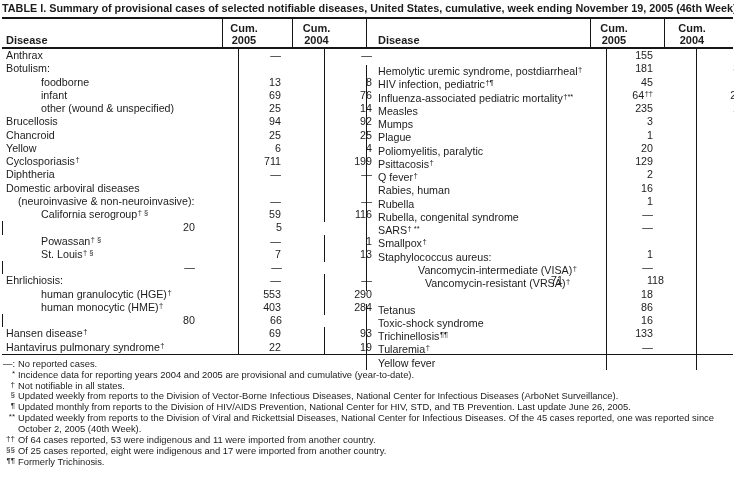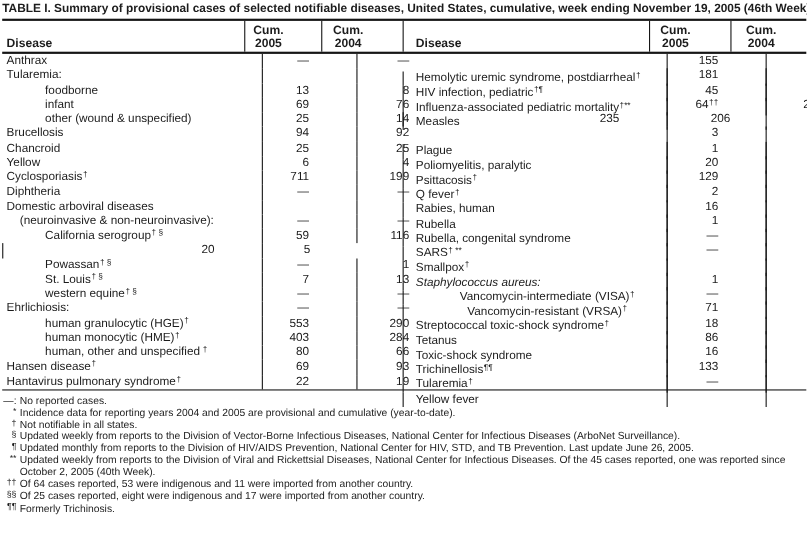--- a/index.html
+++ b/index.html
@@ -30,21 +30,21 @@
   .right .disease,.right .disease-h{border-left:1px solid #161616;}
   .right .disease{padding-left:11px;margin-top:16px;}
   .c05,.c04{border-left:1px solid #161616;text-align:right;}
   .left .c05{padding-right:27px;}
   .left .c04{padding-right:26px;}
   .right .c05{padding-right:27px;}
   .right .c04{padding-right:16px;}
   .ind1{padding-left:16px;}
   .left .ind2{padding-left:39px;}
   .right .ind2{padding-left:38px;text-align:center;}
-  .italic{font-style:italic;}
+  .italic{}
   .sup{font-size:7.5px;position:relative;top:-3px;margin-left:0.5px;letter-spacing:0;}
   .footnotes{margin-top:4px;font-size:9.4px;line-height:10.9px;color:#1c1c1c;}
   .fn{position:relative;padding-left:16px;}
   .fn-marker{position:absolute;left:0;top:0;width:13px;text-align:right;}
   .fn-marker.raised{font-size:8px;top:-1px;}
 </style>
 </head>
 <body>
 
 <div class="page">
@@ -83,21 +83,21 @@
     </div>
 
     <div class="brow">
       <div class="half left">
           <div class="trow">
             <div class="cell disease ind0">Anthrax</div>
             <div class="cell val c05">—</div>
             <div class="cell val c04">—</div>
           </div>
           <div class="trow">
-            <div class="cell disease ind0">Tularemia:</div>
+            <div class="cell disease ind0">Botulism:</div>
             <div class="cell val c05"></div>
             <div class="cell val c04"></div>
           </div>
           <div class="trow">
             <div class="cell disease ind2">foodborne</div>
             <div class="cell val c05">13</div>
             <div class="cell val c04">8</div>
           </div>
           <div class="trow">
             <div class="cell disease ind2">infant</div>
@@ -157,41 +157,39 @@
             <div class="cell disease ind2">Powassan<span class="sup">† §</span></div>
             <div class="cell val c05">—</div>
             <div class="cell val c04">1</div>
           </div>
           <div class="trow">
             <div class="cell disease ind2">St. Louis<span class="sup">† §</span></div>
             <div class="cell val c05">7</div>
             <div class="cell val c04">13</div>
           </div>
           <div class="trow">
-            <div class="cell disease ind2">western equine<span class="sup">† §</span></div>
             <div class="cell val c05">—</div>
             <div class="cell val c04">—</div>
           </div>
           <div class="trow">
             <div class="cell disease ind0">Ehrlichiosis:</div>
             <div class="cell val c05">—</div>
             <div class="cell val c04">—</div>
           </div>
           <div class="trow">
             <div class="cell disease ind2">human granulocytic (HGE)<span class="sup">†</span></div>
             <div class="cell val c05">553</div>
             <div class="cell val c04">290</div>
           </div>
           <div class="trow">
             <div class="cell disease ind2">human monocytic (HME)<span class="sup">†</span></div>
             <div class="cell val c05">403</div>
             <div class="cell val c04">284</div>
           </div>
           <div class="trow">
-            <div class="cell disease ind2">human, other and unspecified<span class="sup"> †</span></div>
             <div class="cell val c05">80</div>
             <div class="cell val c04">66</div>
           </div>
           <div class="trow">
             <div class="cell disease ind0">Hansen disease<span class="sup">†</span></div>
             <div class="cell val c05">69</div>
             <div class="cell val c04">93</div>
           </div>
           <div class="trow">
             <div class="cell disease ind0">Hantavirus pulmonary syndrome<span class="sup">†</span></div>
@@ -214,20 +212,21 @@
             <div class="cell disease ind0">Influenza-associated pediatric mortality<span class="sup">†**</span></div>
             <div class="cell val c05">45</div>
             <div class="cell val c04">—</div>
           </div>
           <div class="trow">
             <div class="cell disease ind0">Measles</div>
             <div class="cell val c05">64<span class="sup">††</span></div>
             <div class="cell val c04">25<span class="sup">§§</span></div>
           </div>
           <div class="trow">
+            <div class="cell disease ind0">Mumps</div>
             <div class="cell val c05">235</div>
             <div class="cell val c04">206</div>
           </div>
           <div class="trow">
             <div class="cell disease ind0">Plague</div>
             <div class="cell val c05">3</div>
             <div class="cell val c04">2</div>
           </div>
           <div class="trow">
             <div class="cell disease ind0">Poliomyelitis, paralytic</div>
@@ -278,21 +277,20 @@
             <div class="cell disease ind2">Vancomycin-intermediate (VISA)<span class="sup">†</span></div>
             <div class="cell val c05">1</div>
             <div class="cell val c04">—</div>
           </div>
           <div class="trow">
             <div class="cell disease ind2">Vancomycin-resistant (VRSA)<span class="sup">†</span></div>
             <div class="cell val c05">—</div>
             <div class="cell val c04">1</div>
           </div>
           <div class="trow">
-            <div class="cell disease ind0">Streptococcal toxic-shock syndrome<span class="sup">†</span></div>
             <div class="cell val c05">71</div>
             <div class="cell val c04">118</div>
           </div>
           <div class="trow">
             <div class="cell disease ind0">Tetanus</div>
             <div class="cell val c05">18</div>
             <div class="cell val c04">22</div>
           </div>
           <div class="trow">
             <div class="cell disease ind0">Toxic-shock syndrome</div>

